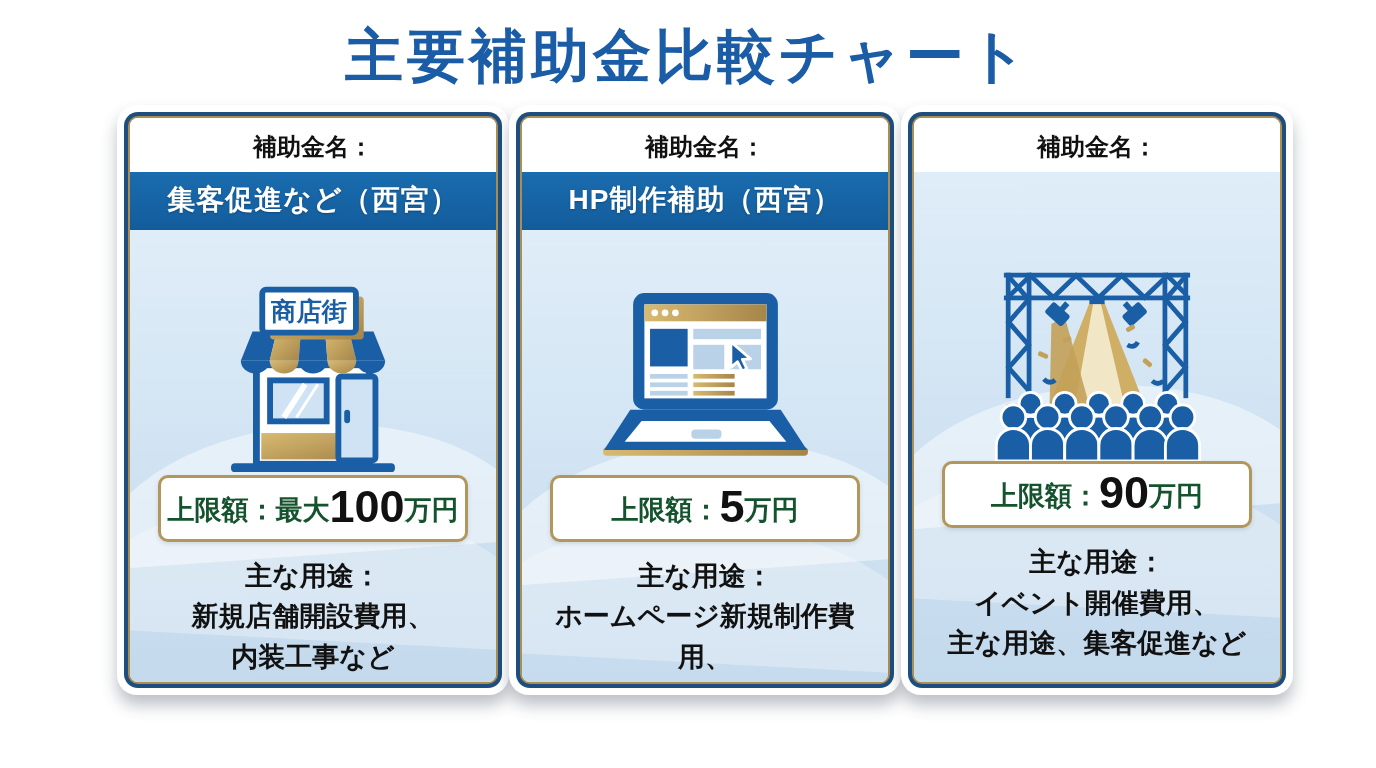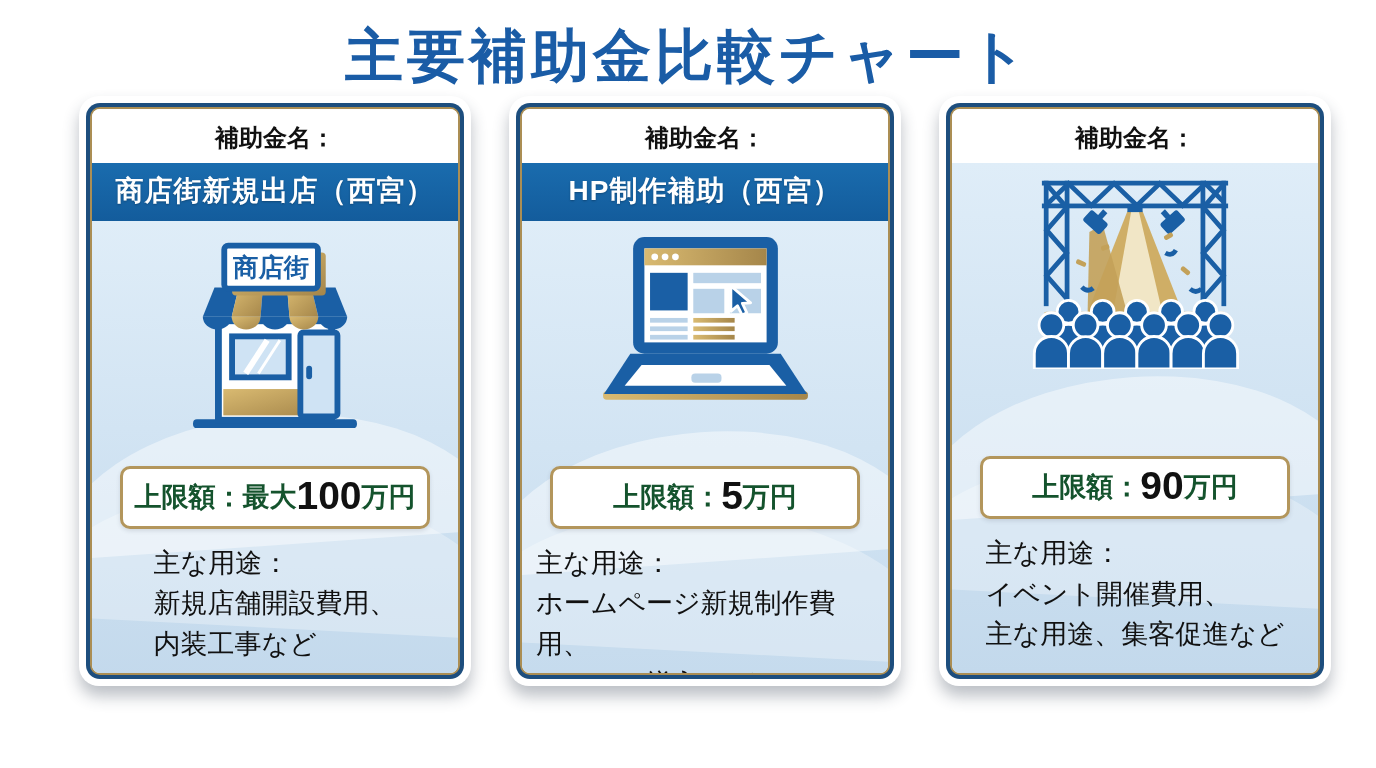--- a/index.html
+++ b/index.html
@@ -1,24 +1,24 @@
 <!DOCTYPE html>
 <html><head>
 <meta charset="utf-8">
 <style>
   html,body{margin:0;padding:0;}
   body{
     width:1376px;height:768px;overflow:hidden;background:#ffffff;
     font-family:"Liberation Sans","DejaVu Sans",sans-serif;color:#111;
   }
   .page-title{
-    text-align:center;margin:24px 0 8px;font-size:58px;font-weight:900;
+    text-align:center;margin:24px 0 17px;font-size:58px;font-weight:900;
     color:#1a5ca6;letter-spacing:4px;line-height:1.1;
   }
-  .cards{display:flex;justify-content:center;gap:38px;margin-left:34px;}
+  .cards{display:flex;justify-content:center;margin-left:34px;}
   .card{
     width:392px;height:590px;background:#fff;border-radius:20px;
     box-shadow:0 10px 16px rgba(45,55,75,.32);padding:7px;box-sizing:border-box;
   }
   .card-navy{height:100%;background:#1d4e7e;border-radius:14px;padding:4px;box-sizing:border-box;}
   .card-gold{
     height:100%;border:2px solid #ab8e54;border-radius:10px;overflow:hidden;
     background:#fff;display:flex;flex-direction:column;box-sizing:border-box;
   }
   .card-header{
@@ -39,49 +39,49 @@
     content:"";position:absolute;left:-40px;right:-40px;top:42%;height:130px;
     background:rgba(255,255,255,.45);border-radius:50% 50% 0 0/100% 100% 0 0;
     transform:rotate(-4deg);
   }
   .card-body::after{
     content:"";position:absolute;left:-60px;right:-60px;top:58%;height:140px;
     background:rgba(255,255,255,.30);border-radius:50% 50% 0 0/100% 100% 0 0;
     transform:rotate(3deg);
   }
   .icon-area{
-    flex:1;min-height:235px;display:flex;align-items:flex-start;justify-content:center;
+    flex:1;min-height:235px;display:flex;align-items:flex-end;justify-content:center;
     position:relative;z-index:1;width:100%;
   }
   .limit-box{
     position:relative;z-index:1;align-self:stretch;margin:0 14px;background:#fff;
     border:3px solid #b3965c;border-radius:10px;text-align:center;
     padding:9px 4px 11px;box-shadow:0 2px 4px rgba(60,70,90,.15);
     white-space:nowrap;
   }
   .limit-label,.limit-prefix,.limit-unit{font-size:27px;font-weight:800;color:#14532d;}
-  .limit-amount{font-size:39px;font-weight:800;color:#111;line-height:.9;vertical-align:-3px;}
+  .limit-amount{font-size:45px;font-weight:800;color:#111;line-height:.9;vertical-align:-3px;}
   .usage{
-    position:relative;z-index:1;margin-top:14px;
-    font-size:27px;font-weight:400;color:#111;line-height:1.5;
+    position:relative;z-index:1;margin-top:14px;text-align:center;
+    font-size:27px;font-weight:700;color:#111;line-height:1.5;
   }
   svg text{font-family:"Liberation Sans","DejaVu Sans",sans-serif;}
 </style>
 </head>
 <body>
 
 <h1 class="page-title">主要補助金比較チャート</h1>
 
 <div class="cards">
 
   <div class="card">
     <div class="card-navy">
       <div class="card-gold">
         <div class="card-header">補助金名：</div>
-        <div class="card-banner">商店街新規出店（西宮）</div>
+        <div class="card-banner">集客促進など（西宮）</div>
         <div class="card-body">
           <div class="icon-area">
             <svg width="218" height="200" viewBox="0 0 220 205">
               <defs>
                 <linearGradient id="gold1" x1="0" y1="0" x2="1" y2="1">
                   <stop offset="0" stop-color="#d9ba71"></stop>
                     <stop offset="1" stop-color="#a5864a"></stop>
                 </linearGradient>
               </defs>
               <rect x="26" y="193" width="168" height="9" rx="4" fill="#1a5fa5"></rect>

